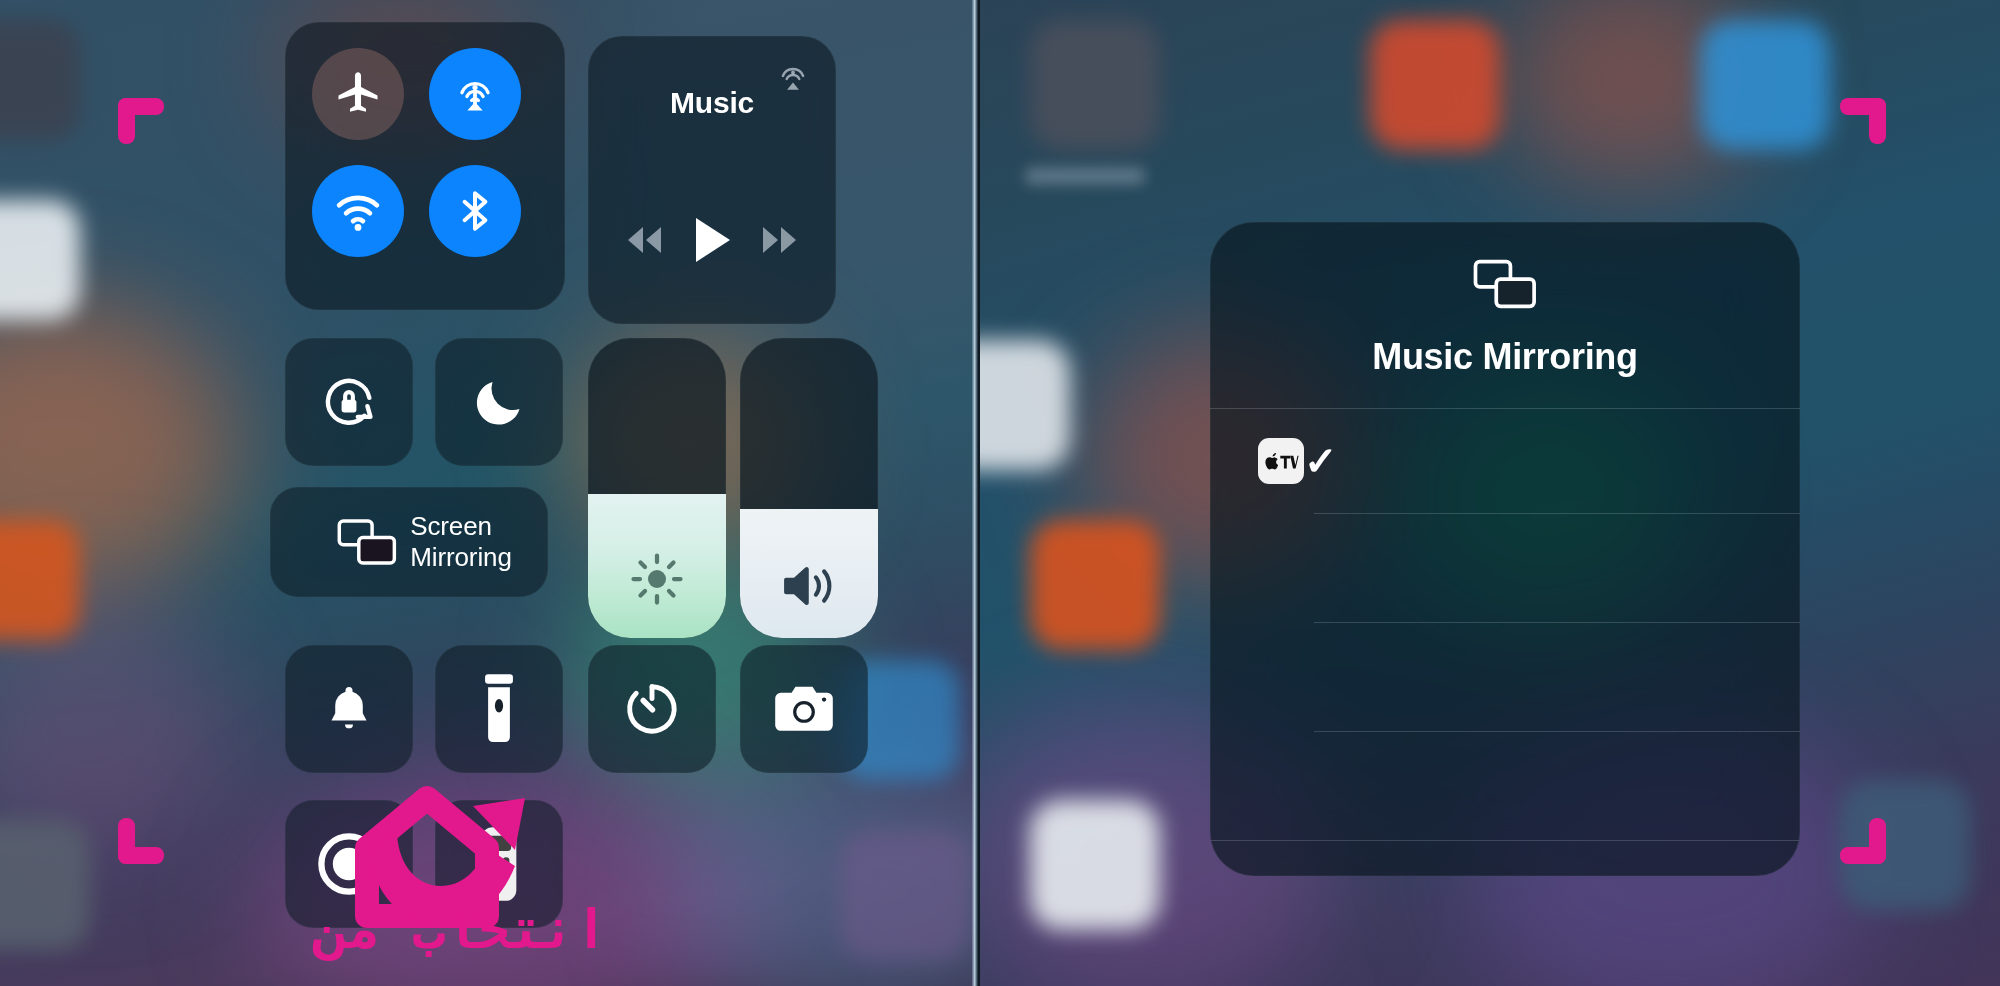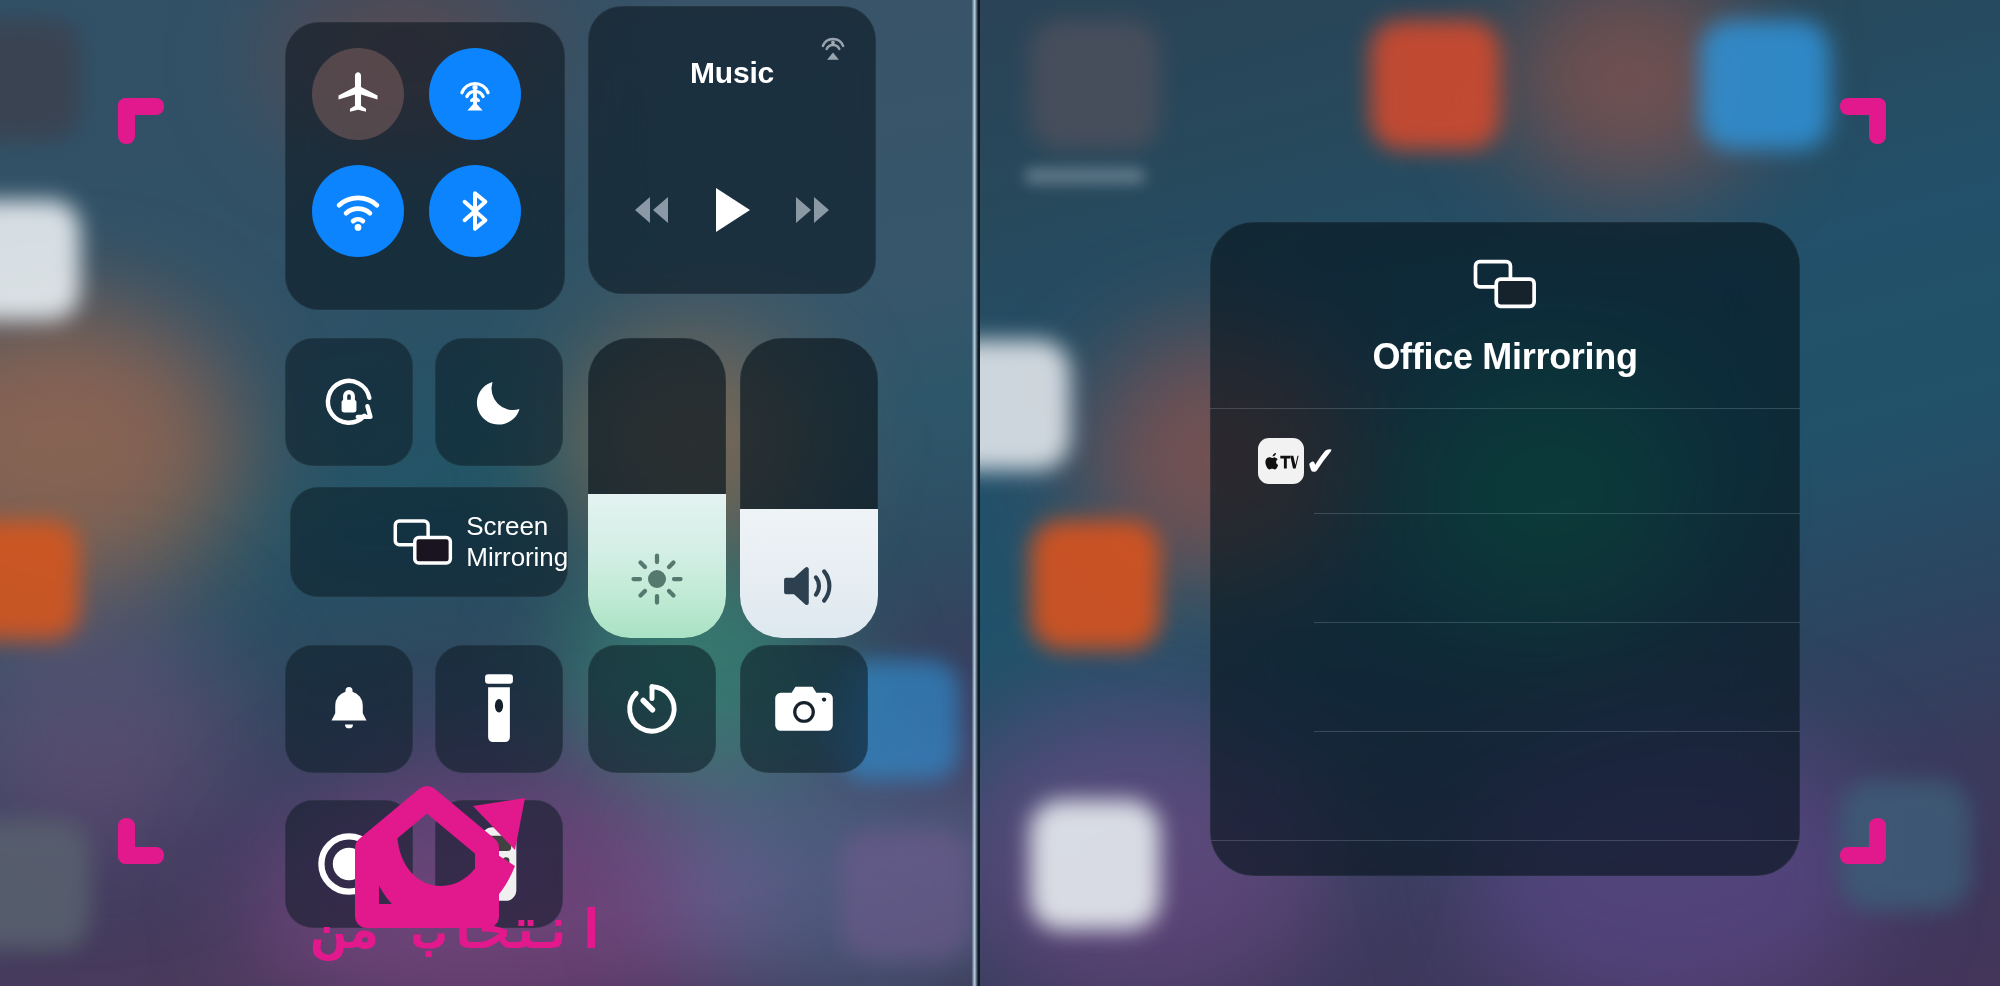--- a/index.html
+++ b/index.html
@@ -148,21 +148,21 @@
           <circle cx="12" cy="19.3" r="1.5" fill="#fff" stroke="none"></circle>
         </svg>
       </div>
       <div class="circ on" style="left:144px;top:143px">
         <svg width="50" height="50" viewBox="0 0 24 24" fill="none" stroke="#fff" stroke-width="1.9" stroke-linejoin="round" stroke-linecap="round">
           <path d="M7 7.6 17 16.4 12 20.5V3.5l5 4.1L7 16.4"></path>
         </svg>
       </div>
     </div>
 
-    <div class="mod" style="left:588px;top:6px;width:288px;height:288px">
+    <div class="mod" style="left:588px;top:36px;width:248px;height:288px">
       <div style="position:absolute;right:22px;top:20px">
         <svg width="42" height="42" viewBox="0 0 24 24" fill="none" stroke="rgba(230,238,245,.62)" stroke-width="1.4" stroke-linecap="round">
           <path d="M6.2 11.4a6.2 6.2 0 0 1 11.6 0"></path>
           <path d="M8.4 13.1a4 4 0 0 1 7.2 0"></path>
           <circle cx="12" cy="9.4" r="1.1" fill="rgba(230,238,245,.62)" stroke="none"></circle>
           <path d="M8.6 19.3 12 15.2l3.4 4.1z" fill="rgba(230,238,245,.62)" stroke="none"></path>
         </svg>
       </div>
       <div class="music-title" style="position:absolute;left:0;right:0;top:50px">Music</div>
       <div style="position:absolute;left:0;right:0;top:178px;display:flex;align-items:center;justify-content:space-around;padding:0 22px">
@@ -186,21 +186,21 @@
         <path d="M10.6 11.2V9.8a1.4 1.4 0 0 1 2.8 0v1.4" stroke-width="1.5"></path>
       </svg>
     </div>
 
     <div class="tile" style="left:435px;top:338px;width:128px;height:128px">
       <svg width="60" height="60" viewBox="0 0 24 24" fill="#fff">
         <path d="M20.2 14.8A8.6 8.6 0 0 1 9.4 4a8.7 8.7 0 1 0 10.8 10.8z"></path>
       </svg>
     </div>
 
-    <div class="tile" style="left:290px;top:487px;width:278px;height:110px;justify-content:flex-end;padding-left:30px;gap:12px">
+    <div class="tile" style="left:270px;top:487px;width:278px;height:110px;justify-content:center;padding-left:30px;gap:12px">
       <svg width="62" height="52" viewBox="0 0 34 28" fill="none" stroke="#fff" stroke-width="1.9">
         <rect x="1.8" y="2.5" width="18" height="13" rx="2.2"></rect>
         <rect x="12.5" y="11.5" width="19.5" height="14" rx="2.2" fill="#1a1420"></rect>
       </svg>
       <div>
         <div class="mirror-label">Screen</div>
         <div class="mirror-label">Mirroring</div>
       </div>
     </div>
 
@@ -290,21 +290,21 @@
     <div class="appicon" style="left:50px;top:800px;width:130px;height:130px;background:#e7ecf0"></div>
     <div class="appicon" style="left:860px;top:780px;width:130px;height:130px;background:#3d5a76"></div>
 
     <div id="sheet" style="left:230px;top:222px;width:590px;height:654px">
 
       <div class="sheet-head">
         <svg width="66" height="56" viewBox="0 0 34 28" fill="none" stroke="#fff" stroke-width="1.9">
           <rect x="1.8" y="2.5" width="18" height="13" rx="2.2"></rect>
           <rect x="12.5" y="11.5" width="19.5" height="14" rx="2.2" fill="#16232c"></rect>
         </svg>
-        <div class="sheet-title">Office Mirroring</div>
+        <div class="sheet-title">Music Mirroring</div>
       </div>
 
       <div class="hr"></div>
 
       <div class="dev-row">
         <div class="atv">
           <svg width="34" height="16" viewBox="0 0 34 16" fill="#111">
             <path d="M8.6 3.5c.9 0 1.9-.5 2.5-1.2.5-.6.9-1.5.8-2.3-.8 0-1.8.5-2.4 1.2-.5.6-1 1.5-.9 2.3zM11 4.2c-1.3-.1-2.4.8-3 .8s-1.6-.7-2.6-.7c-1.3 0-2.6.8-3.3 2-1.4 2.5-.4 6.1.9 8.1.7 1 1.5 2.1 2.5 2 1 0 1.4-.6 2.6-.6s1.6.6 2.6.6 1.7-1 2.4-2c.7-1.1 1-2.2 1-2.3 0 0-2-.8-2-3 0-1.9 1.5-2.7 1.6-2.8-.9-1.3-2.3-1.5-2.7-1.5z"></path>
             <path d="M16.3 2.8h10.1v2.6h-3.6v10.1h-2.9V5.4h-3.6z"></path>
             <path d="M26.2 2.8h3.1l2.1 9.3 2.1-9.3h1.1l-3 12.7h-2.6z"></path>

